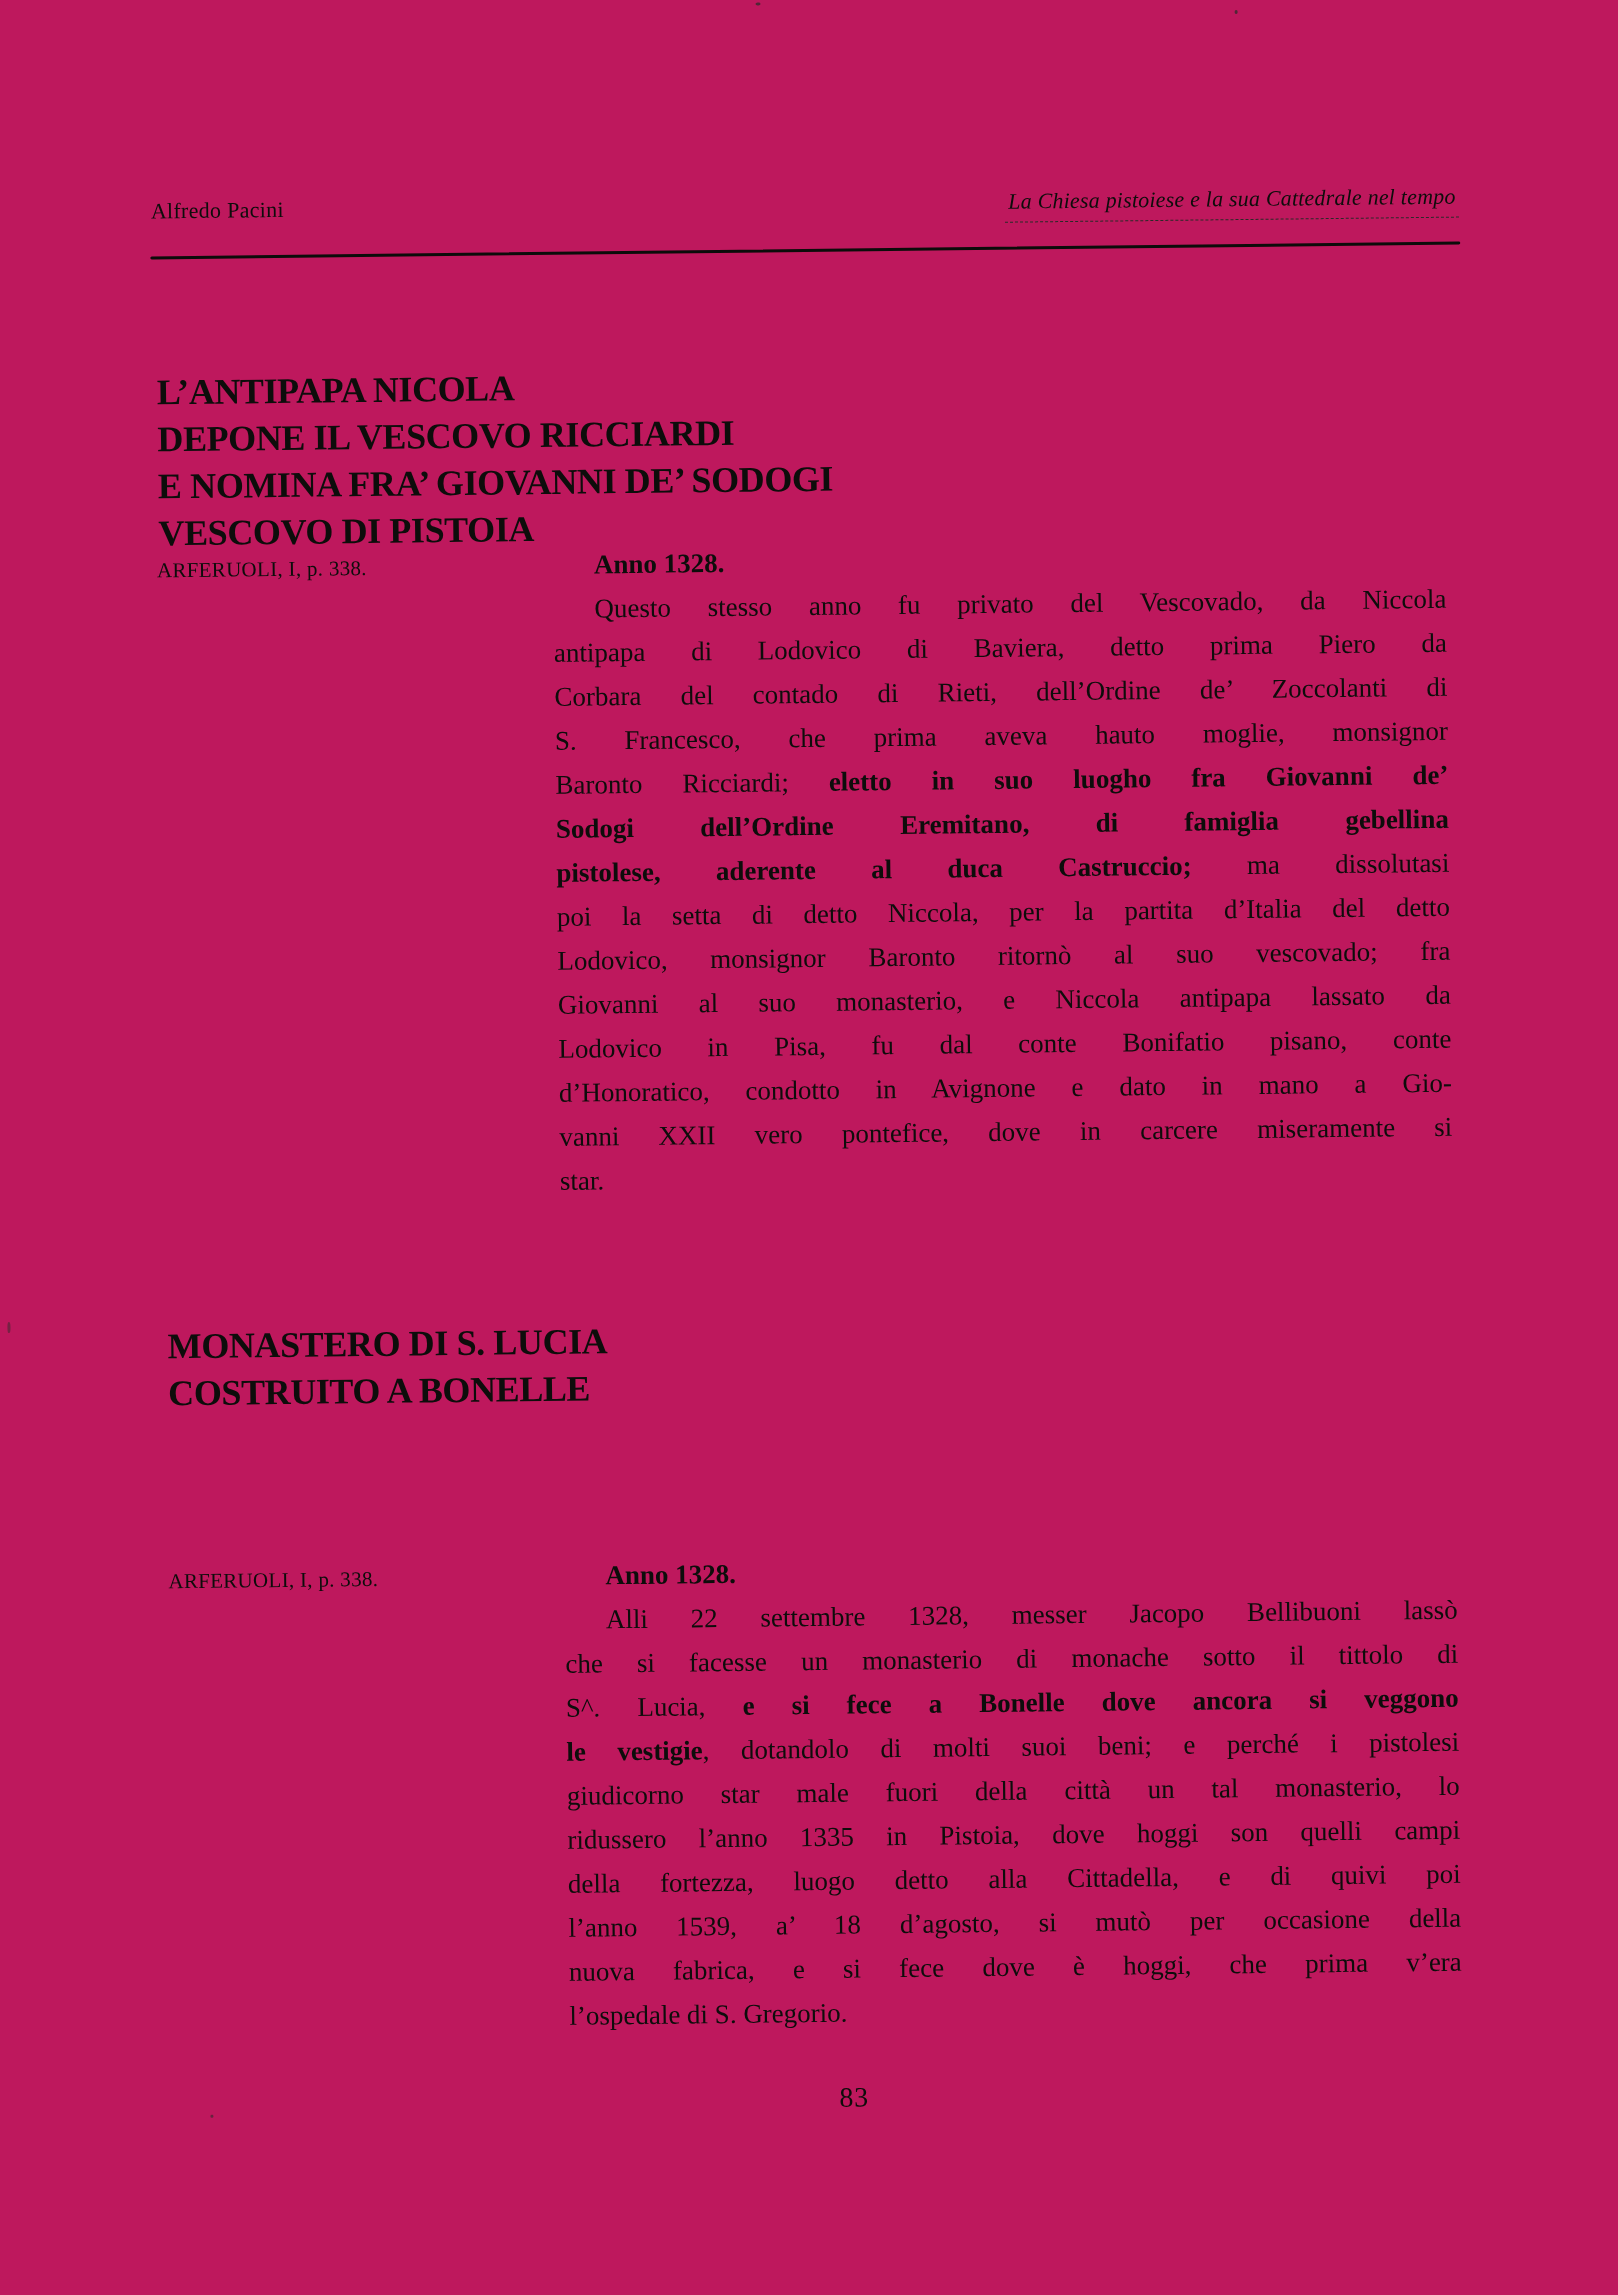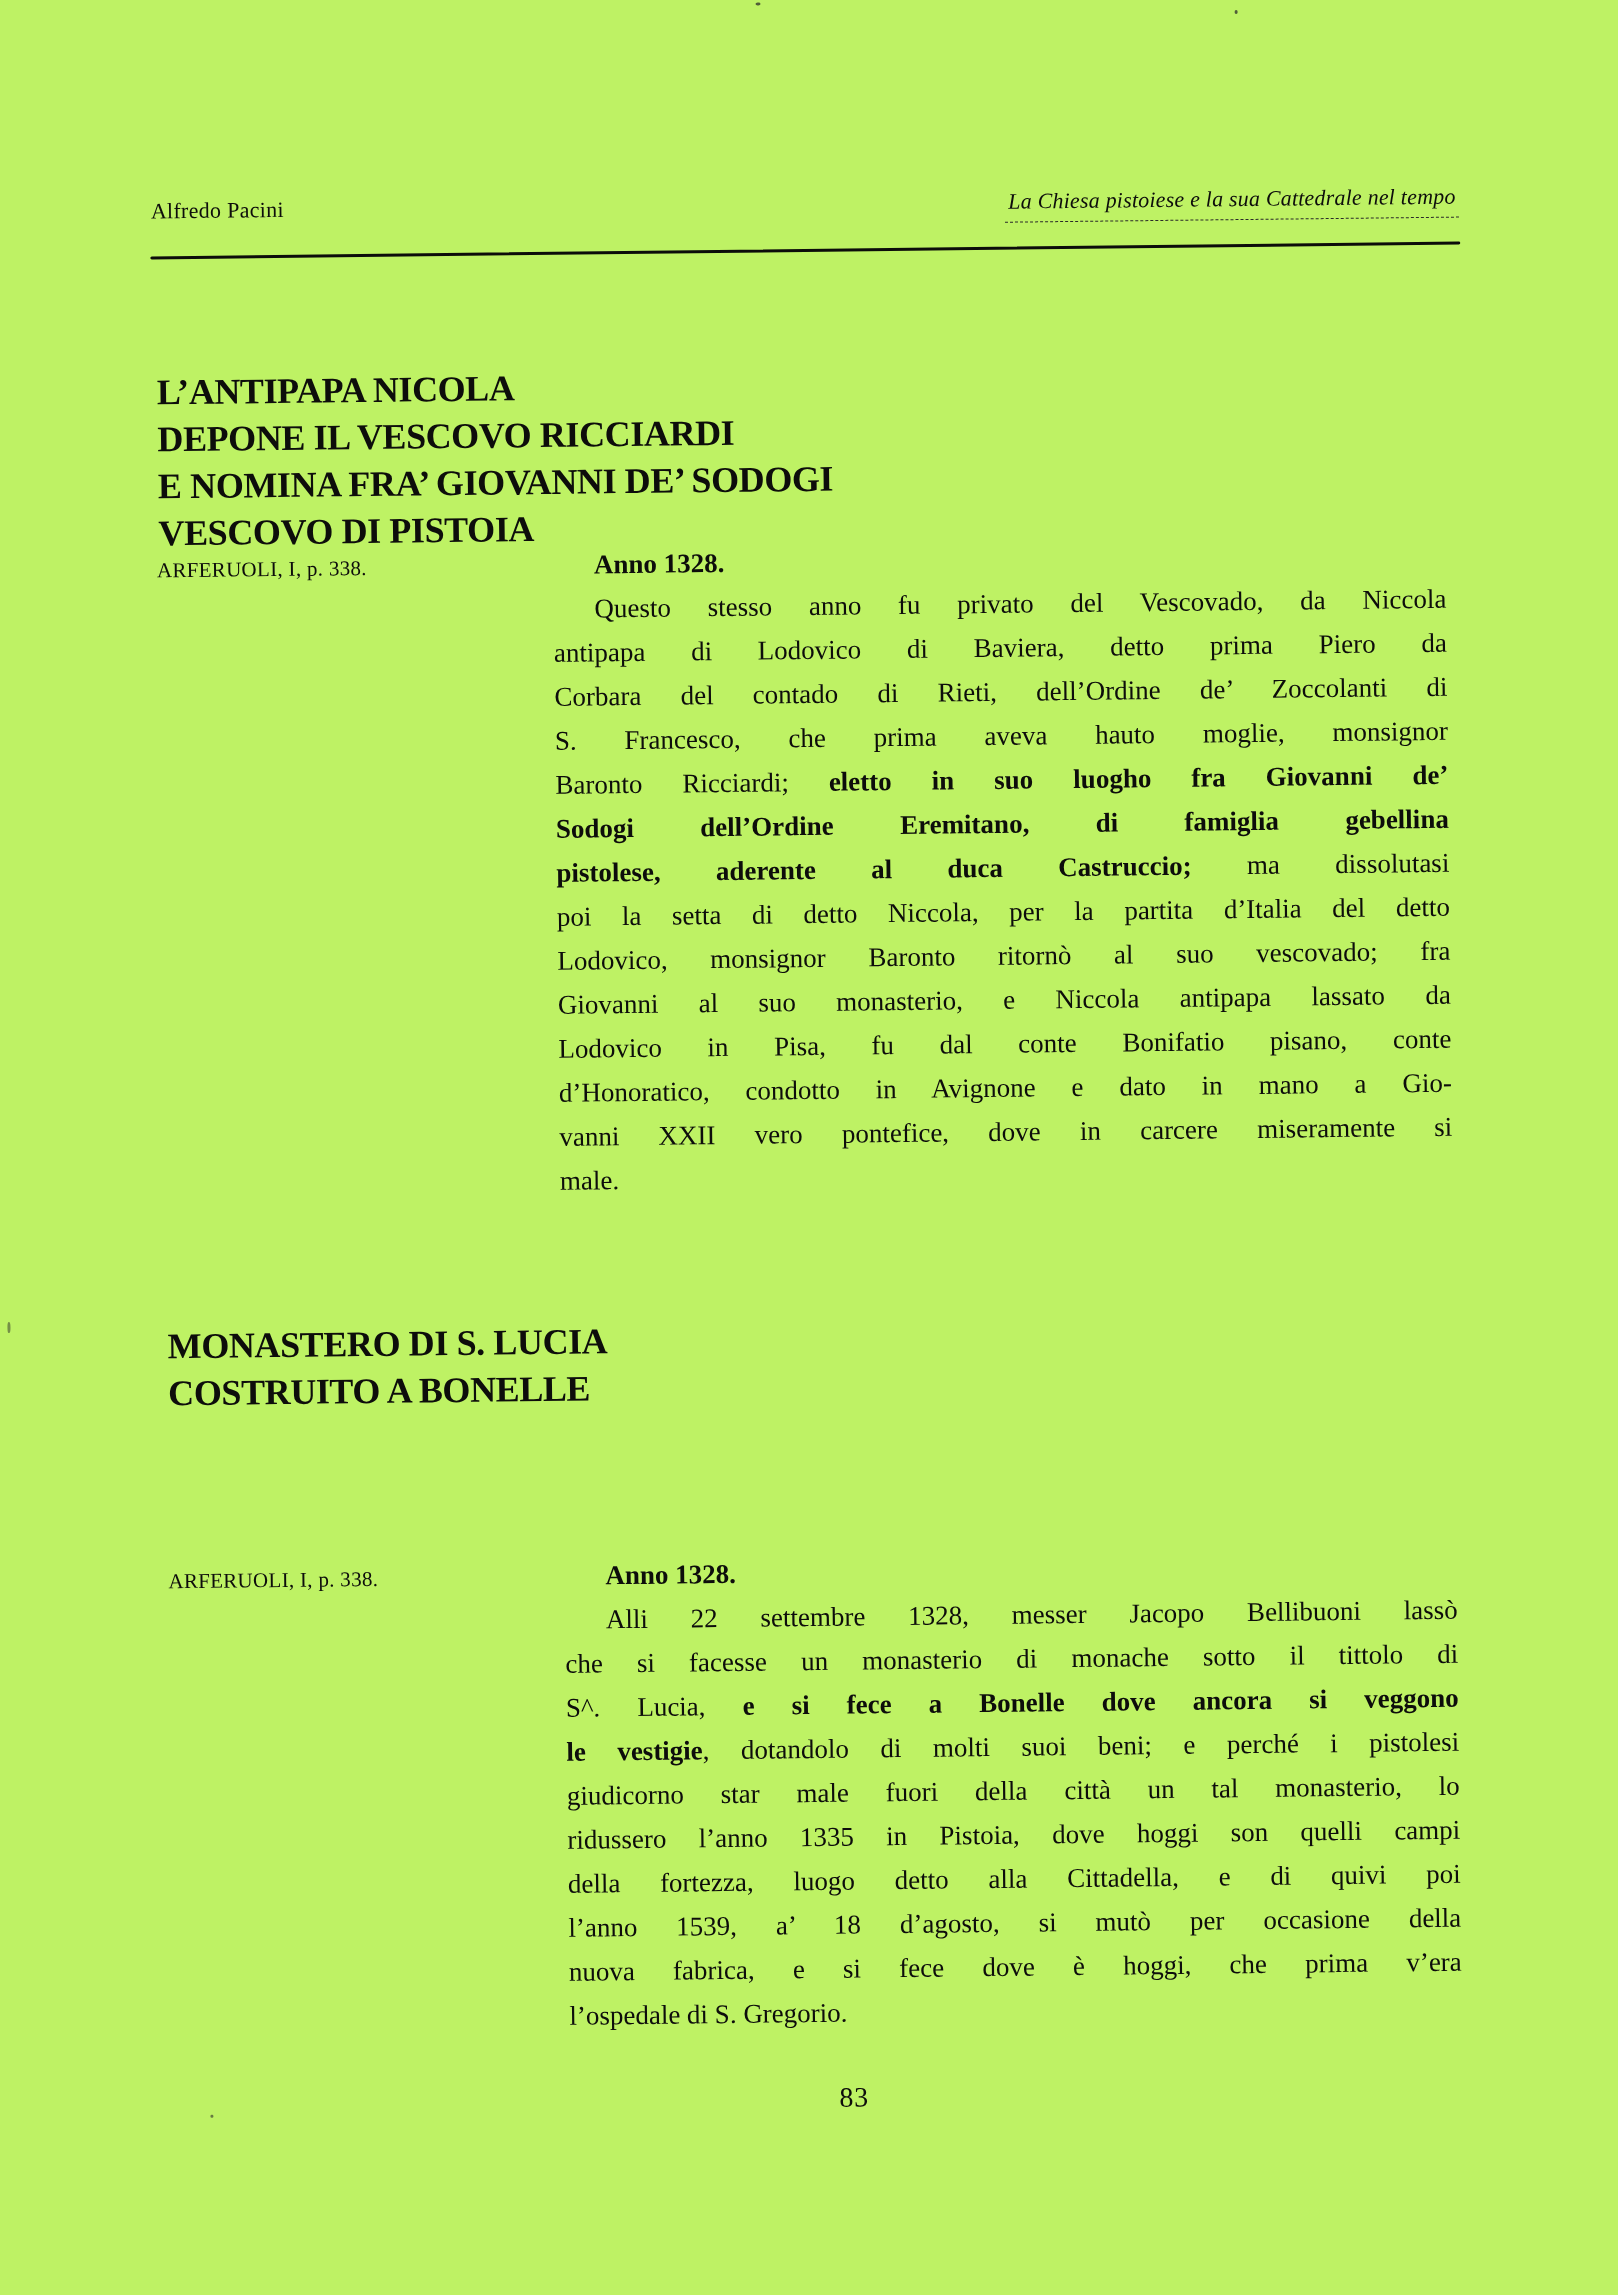--- a/index.html
+++ b/index.html
@@ -1,17 +1,17 @@
 <!DOCTYPE html>
 <html style="font-size:13px"><head>
 <meta charset="utf-8">
 <style>
   html,body{margin:0;padding:0;background:#ffffff;}
   .sheet{
-    position:relative;width:1619px;height:2295px;background:#bef264;
+    position:relative;width:1619px;height:2295px;background:#be185d;
     overflow:hidden;color:#0d0d0b;
     font-family:"Liberation Serif","DejaVu Serif",serif;
   }
   .sheet-inner{position:absolute;inset:0;transform:rotate(-0.65deg);transform-origin:50% 52%;}
 
   
   .running-header{
     position:absolute;left:162px;top:191px;width:1308px;
     display:flex;justify-content:space-between;align-items:baseline;
   }
@@ -87,21 +87,21 @@
               <div class="line"><span>S. Francesco, che prima aveva hauto moglie, monsignor</span></div>
               <div class="line"><span>Baronto Ricciardi; </span><span class="b">eletto in suo luogho fra Giovanni de’</span></div>
               <div class="line"><span class="b">Sodogi dell’Ordine Eremitano, di famiglia gebellina</span></div>
               <div class="line"><span class="b">pistolese, aderente al duca Castruccio;</span><span> ma dissolutasi</span></div>
               <div class="line"><span>poi la setta di detto Niccola, per la partita d’Italia del detto</span></div>
               <div class="line"><span>Lodovico, monsignor Baronto ritornò al suo vescovado; fra</span></div>
               <div class="line"><span>Giovanni al suo monasterio, e Niccola antipapa lassato da</span></div>
               <div class="line"><span>Lodovico in Pisa, fu dal conte Bonifatio pisano, conte</span></div>
               <div class="line"><span>d’Honoratico, condotto in Avignone e dato in mano a Gio-</span></div>
               <div class="line"><span>vanni XXII vero pontefice, dove in carcere miseramente si</span></div>
-              <div class="line no-just"><span>male.</span></div>
+              <div class="line no-just"><span>star.</span></div>
             </div>
     </div>
   </div>
 
   <div class="doc-section section-1">
     <h2 class="heading">
             <div>MONASTERO DI S. LUCIA</div>
             <div>COSTRUITO A BONELLE</div>
           </h2>
     <div class="note">ARFERUOLI, I, p. 338.</div>

